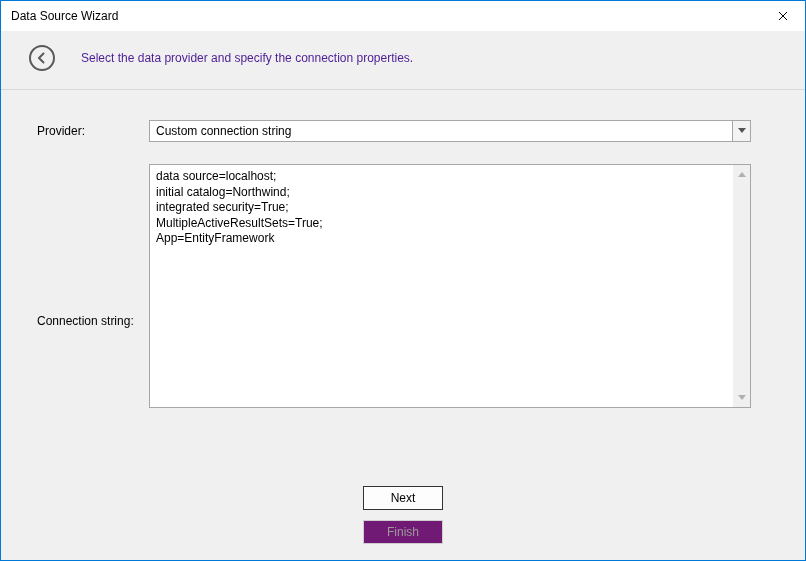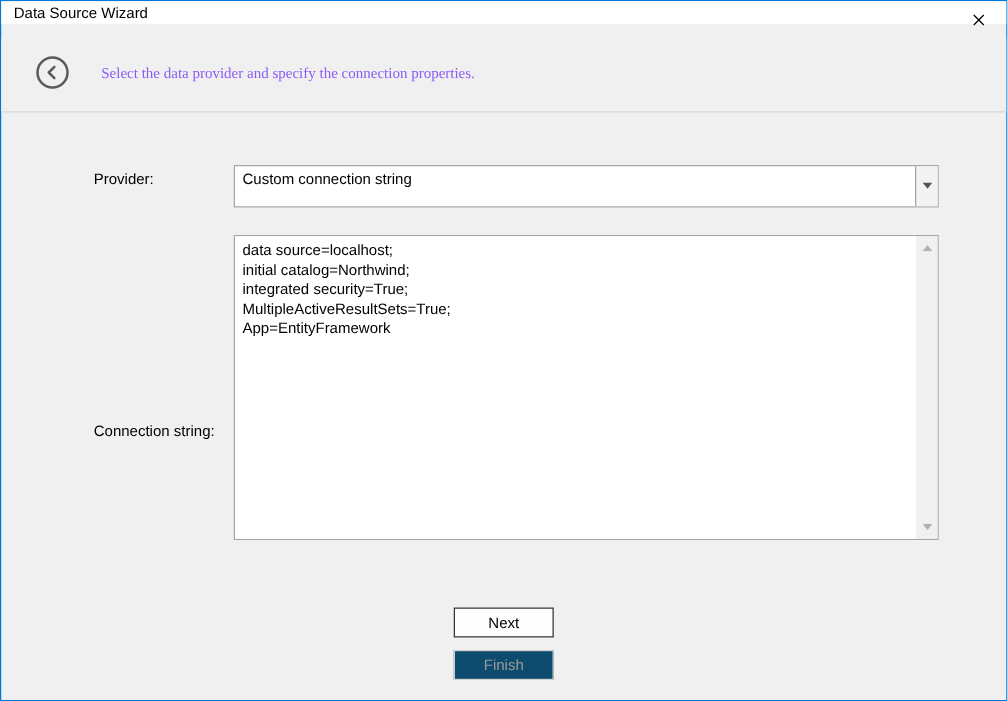--- a/index.html
+++ b/index.html
@@ -11,21 +11,20 @@
     color: #000;
   }
   .window {
     width: 806px;
     height: 561px;
     border: 1px solid #0078d7;
     background: #f0f0f0;
     display: flex;
     flex-direction: column;
     position: relative;
-    gap: 12px;
   }
   .titlebar {
     background: #fff;
     height: 30px;
     display: flex;
     align-items: center;
     padding: 0 10px;
     position: relative;
   }
   .titlebar-title {
@@ -59,26 +58,25 @@
     border-radius: 50%;
     display: flex;
     align-items: center;
     justify-content: center;
     cursor: pointer;
     margin-right: 26px;
   }
   .back-arrow-svg { display: block; }
   .header-text {
     font-size: 12px;
-    color: #8b5cf6;
-    font-family: Liberation Serif, serif;
+    color: #4c1d95;
   }
   .form-area {
     flex: 1;
-    padding: 30px 54px 10px 74px;
+    padding: 30px 54px 10px 36px;
   }
   .field-row {
     display: flex;
     align-items: flex-start;
     margin-bottom: 22px;
   }
   .field-label {
     width: 112px;
     text-align: left;
     padding-top: 4px;
@@ -86,21 +84,21 @@
     color: #000;
   }
   .field-label.middle {
     padding-top: 150px;
   }
   .combo {
     flex: 1;
     display: flex;
     border: 1px solid #a6a6a6;
     background: #fff;
-    height: 34px;
+    height: 22px;
   }
   .combo-value {
     flex: 1;
     padding: 3px 6px;
     font-size: 12px;
   }
   .combo-btn {
     width: 18px;
     border-left: 1px solid #a6a6a6;
     display: flex;
@@ -158,21 +156,21 @@
     cursor: pointer;
   }
   .btn.primary {
     border: 1px solid #333;
     background: #fdfdfd;
     color: #000;
   }
   .btn.disabled {
     color: #9a9a9a;
     border: 1px solid #cfcfcf;
-    background: #0c4a6e;
+    background: #701a75;
     cursor: default;
   }
 </style>
 </head>
 <body>
 
 <div class="window">
 
   <div class="titlebar">
     <span class="titlebar-title">Data Source Wizard</span>

